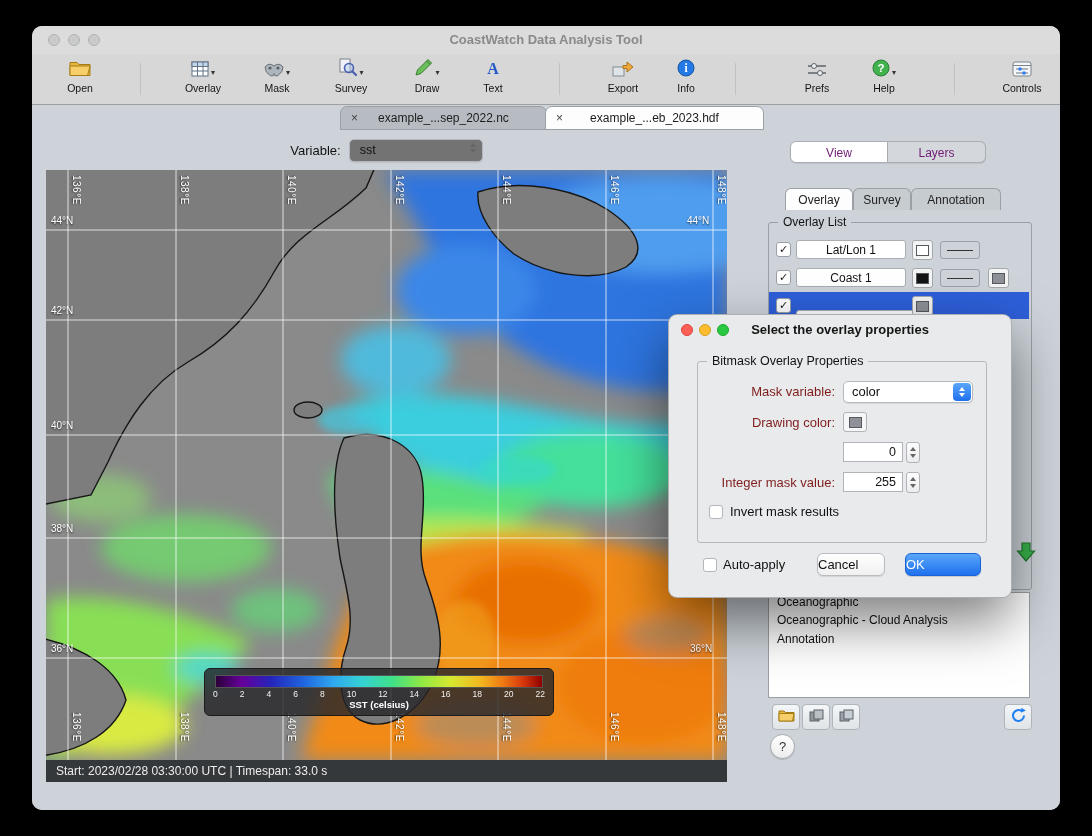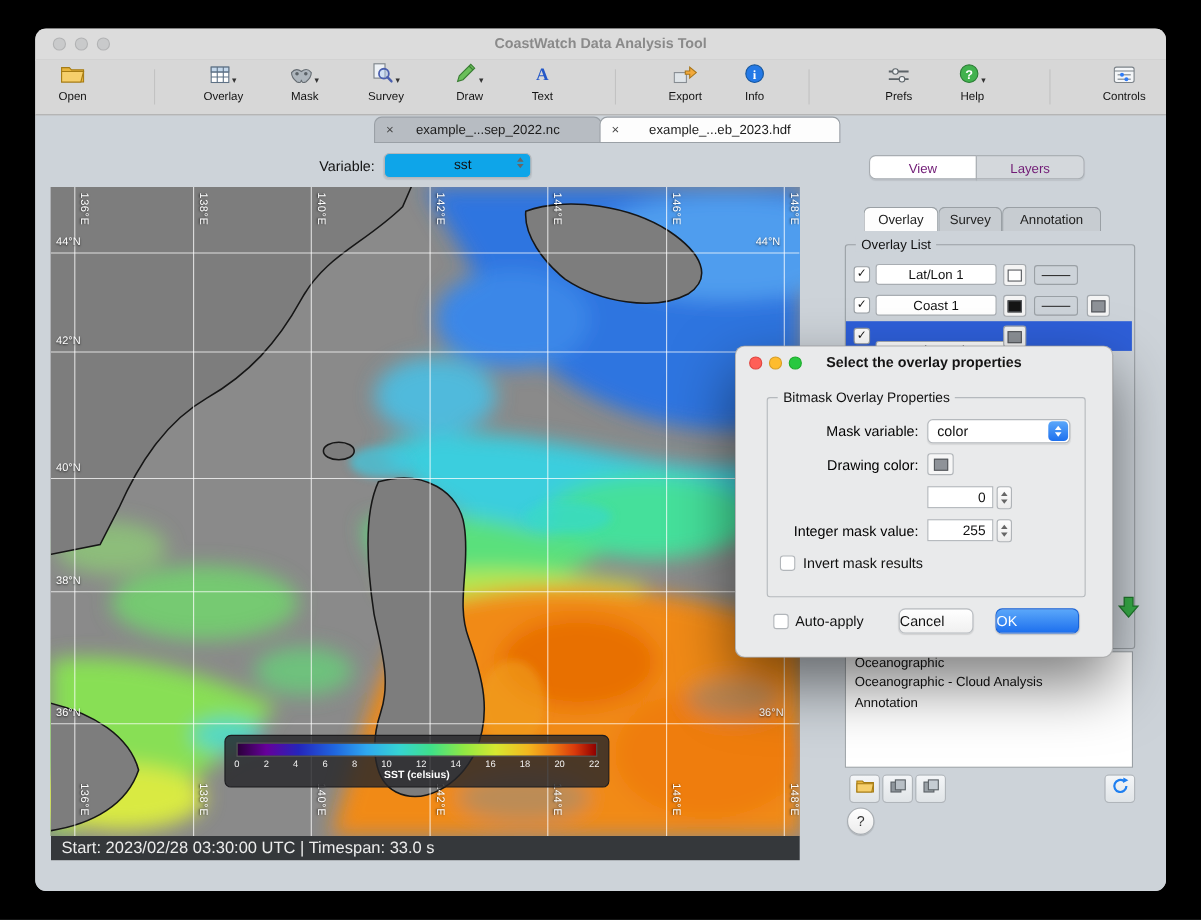--- a/index.html
+++ b/index.html
@@ -25,41 +25,41 @@
   .content{position:absolute;left:0;top:79px;width:1028px;height:705px;background:#cdd3d9;}
   
   .tab{top:80px;height:22px;line-height:22px;border:1px solid #98“9da2;border-radius:7px 7px 0 0;
        font-size:12px;color:#1c1c1c;text-align:center;}
   .tab-inactive{background:#b7bcc2;border:1px solid #9aa0a6;}
   .tab-active{background:#fdfdfd;border:1px solid #9aa0a6;}
   .tab-close{position:absolute;left:10px;top:0;font-size:12px;color:#444;}
   
   .var-row{left:14px;top:113px;width:681px;height:24px;text-align:center;}
   .var-label{font-size:13px;color:#111;margin-right:8px;vertical-align:middle;}
-  .combo-sm{display:inline-block;position:relative;width:132px;height:21px;background:#0ea5e9;border:1px solid #b3b7bb;
-            border-radius:5px;vertical-align:middle;text-align:center;box-shadow:0 1px 1px rgba(0,0,0,.08);}
+  .combo-sm{display:inline-block;position:relative;width:132px;height:21px;background:#737373;border:1px solid #b3b7bb;
+            border-radius:5px;vertical-align:middle;text-align:left;box-shadow:0 1px 1px rgba(0,0,0,.08);}
   .combo-sm .ct{display:block;line-height:21px;font-size:12.5px;color:#111;padding-left:10px;}
   .dual{position:absolute;right:6px;top:3px;display:flex;flex-direction:column;gap:2px;}
   .tri-up-g{width:0;height:0;border-left:3.5px solid transparent;border-right:3.5px solid transparent;border-bottom:4.5px solid #666;}
   .tri-dn-g{width:0;height:0;border-left:3.5px solid transparent;border-right:3.5px solid transparent;border-top:4.5px solid #666;}
   
   .map{left:14px;top:144px;width:681px;height:612px;}
   .map-image{position:absolute;left:0;top:0;width:681px;height:590px;background:#8a8a8a;overflow:hidden;}
   .vlabel{position:absolute;writing-mode:vertical-rl;font-size:10px;color:#fff;letter-spacing:.5px;
           text-shadow:0 1px 2px rgba(0,0,0,.7);z-index:2;}
   .hlabel{position:absolute;font-size:10px;color:#fff;text-shadow:0 1px 2px rgba(0,0,0,.7);z-index:2;}
   .colorbar{position:absolute;left:158px;top:498px;width:348px;height:46px;background:rgba(38,38,42,.82);
             border:1px solid #1c1c1f;border-radius:6px;z-index:3;}
   .cb-bar{margin:6px 10px 0 10px;height:11px;border:1px solid #555;
     background:linear-gradient(90deg,#2b003a 0%,#66009a 8%,#2525bb 17%,#1f66e0 27%,#2fa8ef 36%,#35d3d3 45%,#3fe089 54%,#8fe844 63%,#d6e830 72%,#f2b81f 81%,#ef7a12 88%,#d93a0c 94%,#8f0000 100%);}
   .cb-ticks{display:flex;justify-content:space-between;margin:1px 8px 0 8px;}
   .cb-ticks span{font-size:8.5px;color:#f2f2f2;}
   .cb-title{text-align:center;font-size:9.5px;font-weight:bold;color:#fff;margin-top:0;}
   .map-status{position:absolute;left:0;top:590px;width:681px;height:22px;background:#35383b;color:#ececec;
-              font-size:15px;line-height:22px;padding-left:10px;box-sizing:border-box;}
+              font-size:12px;line-height:22px;padding-left:10px;box-sizing:border-box;}
   
   .seg{display:flex;}
   .seg-btn{width:98px;height:22px;line-height:22px;text-align:center;font-size:12px;color:#701a75;
            border:1px solid #a8adb2;background:#d4d8dc;box-sizing:border-box;box-shadow:0 1px 1px rgba(0,0,0,.08);}
   .seg-l{border-radius:6px 0 0 6px;background:#fff;}
   .seg-r{border-radius:0 6px 6px 0;border-left:none;}
   .ptab{height:22px;line-height:22px;text-align:center;font-size:12px;color:#222;border:1px solid #9aa0a5;
         border-bottom:none;border-radius:6px 6px 0 0;background:#c7ccd1;box-sizing:border-box;}
   .ptab-active{background:#fdfdfd;}
   .groupbox{border:1px solid #9aa0a5;border-radius:3px;}
@@ -86,21 +86,21 @@
   
   .dialog{position:absolute;left:636px;top:288px;width:344px;height:284px;background:#e9eaeb;border-radius:9px;
           border:1px solid rgba(0,0,0,.25);box-shadow:0 24px 55px rgba(0,0,0,.5);z-index:40;box-sizing:border-box;}
   .dlg-title{position:absolute;left:0;top:0;width:100%;height:30px;line-height:30px;text-align:center;
              font-size:13px;font-weight:bold;color:#151515;}
   .tl-red{background:#ff5f57;border:1px solid #e0443e;box-sizing:border-box;}
   .tl-yel{background:#febc2e;border:1px solid #d89e24;box-sizing:border-box;}
   .tl-grn{background:#28c840;border:1px solid #1aab29;box-sizing:border-box;}
   .dlg-group{position:absolute;left:28px;top:46px;width:288px;height:180px;border:1px solid #b5b9bd;border-radius:3px;}
   .dlg-group-title{position:absolute;left:38px;top:39px;background:#e9eaeb;padding:0 5px;font-size:12.5px;color:#111;}
-  .dlg-label{position:absolute;left:0;width:166px;text-align:right;font-size:13px;color:#000000;line-height:22px;}
+  .dlg-label{position:absolute;left:0;width:166px;text-align:right;font-size:13px;color:#7f1d1d;line-height:22px;}
   .combo{position:absolute;width:130px;height:22px;background:#fff;border:1px solid #b5b9bd;border-radius:5px;
          box-sizing:border-box;box-shadow:0 1px 1px rgba(0,0,0,.08);}
   .combo .ct{display:block;line-height:20px;font-size:13px;color:#111;padding-left:8px;}
   .combo-caps{position:absolute;right:1px;top:1px;width:18px;height:18px;border-radius:4px;
               background:linear-gradient(#5aa7fa,#1e70ee);display:flex;flex-direction:column;align-items:center;
               justify-content:center;gap:2px;}
   .chev-up{width:0;height:0;border-left:3.5px solid transparent;border-right:3.5px solid transparent;border-bottom:4px solid #fff;}
   .chev-dn{width:0;height:0;border-left:3.5px solid transparent;border-right:3.5px solid transparent;border-top:4px solid #fff;}
   .num-field{position:absolute;width:60px;height:20px;border:1px solid #b0b4b8;background:#fff;font-size:12.5px;
              color:#111;text-align:right;padding:0 6px 0 2px;box-sizing:border-box;font-family:"Liberation Sans",sans-serif;}
@@ -121,21 +121,21 @@
 <div class="window">
 
   <div class="titlebar">
     <div class="tl tl-dim" style="left:16px"></div>
     <div class="tl tl-dim" style="left:36px"></div>
     <div class="tl tl-dim" style="left:56px"></div>
     <div class="win-title">CoastWatch Data Analysis Tool</div>
   </div>
 
   <div class="toolbar">
-    <div class="tb-item abs" style="left:2px">
+    <div class="tb-item abs" style="left:16px">
       <div class="tb-ico">
             <span><svg width="22" height="17" viewBox="0 0 22 17">
                 <path d="M1 2.5h7l2 2h11v11H1z" fill="#e8b53c" stroke="#a67c14"></path>
                 <path d="M1 6h20l-2.5 9.5H1z" fill="#f6cf6b" stroke="#a67c14"></path>
               </svg></span>
           </div>
       <div class="tb-label">Open</div>
     </div>
     <div class="tb-sep abs" style="left:108px"></div>
     <div class="tb-item abs" style="left:139px">

